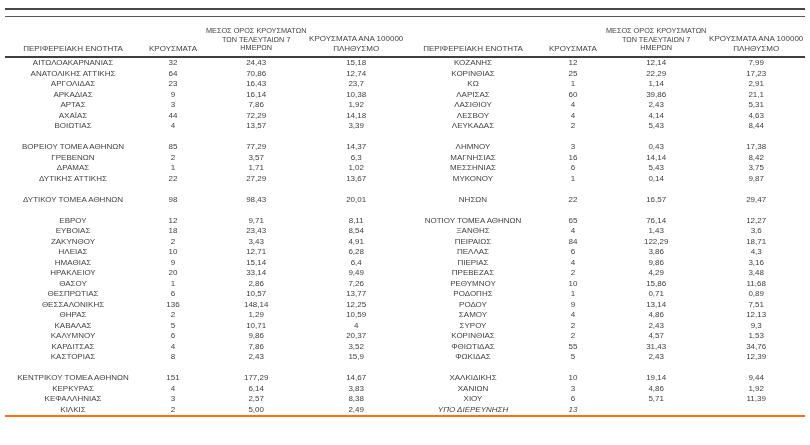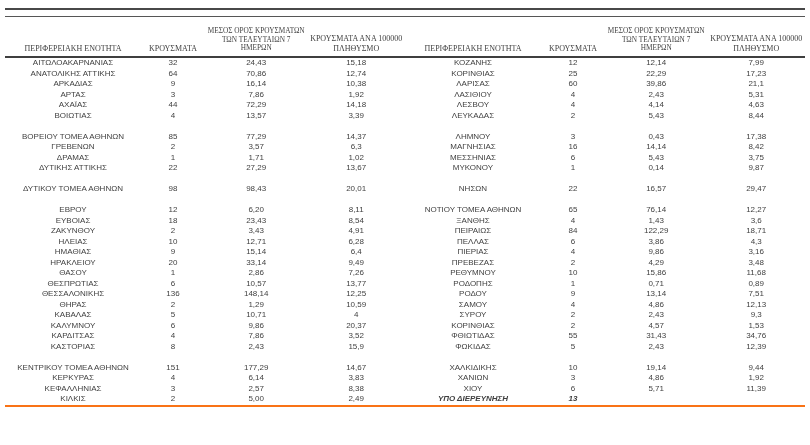--- a/index.html
+++ b/index.html
@@ -24,35 +24,34 @@
     font-size: 8px;
     line-height: 1.18;
     vertical-align: bottom;
     text-align: center;
     padding: 0 0 3px 0;
     height: 36px;
     color: #3f3f3f;
     white-space: pre-line;
     border-bottom: 2px solid #3f3f3f;
     overflow: hidden;
-    font-family: Liberation Serif, serif;
   }
   table.cases th.th-small { font-size: 7.3px; }
   table.cases td {
     font-size: 8px;
     line-height: 10.5px;
     height: 10.5px;
     padding: 0;
     text-align: center;
     white-space: nowrap;
     overflow: hidden;
     color: #3f3f3f;
   }
   table.cases tbody tr:last-child td { border-bottom: 2px solid #f97316; }
-  td.italic { font-style: italic; font-weight: bold; }
+  td.italic { font-style: italic; }
   col.c-name { width: 17%; }
   col.c-cases { width: 8%; }
   col.c-avg { width: 12.8%; }
   col.c-per { width: 12.2%; }
 </style>
 </head>
 <body>
 
 <div class="page">
   <div class="rule-1"></div>
@@ -102,20 +101,30 @@
           <td>ΑΝΑΤΟΛΙΚΗΣ ΑΤΤΙΚΗΣ</td>
           <td>64</td>
           <td>70,86</td>
           <td>12,74</td>
           <td>ΚΟΡΙΝΘΙΑΣ</td>
           <td>25</td>
           <td>22,29</td>
           <td>17,23</td>
         </tr>
         <tr>
+          <td>ΑΡΓΟΛΙΔΑΣ</td>
+          <td>23</td>
+          <td>16,43</td>
+          <td>23,7</td>
+          <td>ΚΩ</td>
+          <td>1</td>
+          <td>1,14</td>
+          <td>2,91</td>
+        </tr>
+        <tr>
           <td>ΑΡΚΑΔΙΑΣ</td>
           <td>9</td>
           <td>16,14</td>
           <td>10,38</td>
           <td>ΛΑΡΙΣΑΣ</td>
           <td>60</td>
           <td>39,86</td>
           <td>21,1</td>
         </tr>
         <tr>
@@ -224,21 +233,21 @@
           <td></td>
           <td></td>
           <td></td>
           <td></td>
           <td></td>
           <td></td>
         </tr>
         <tr>
           <td>ΕΒΡΟΥ</td>
           <td>12</td>
-          <td>6,20</td>
+          <td>9,71</td>
           <td>8,11</td>
           <td>ΝΟΤΙΟΥ ΤΟΜΕΑ ΑΘΗΝΩΝ</td>
           <td>65</td>
           <td>76,14</td>
           <td>12,27</td>
         </tr>
         <tr>
           <td>ΕΥΒΟΙΑΣ</td>
           <td>18</td>
           <td>23,43</td>

